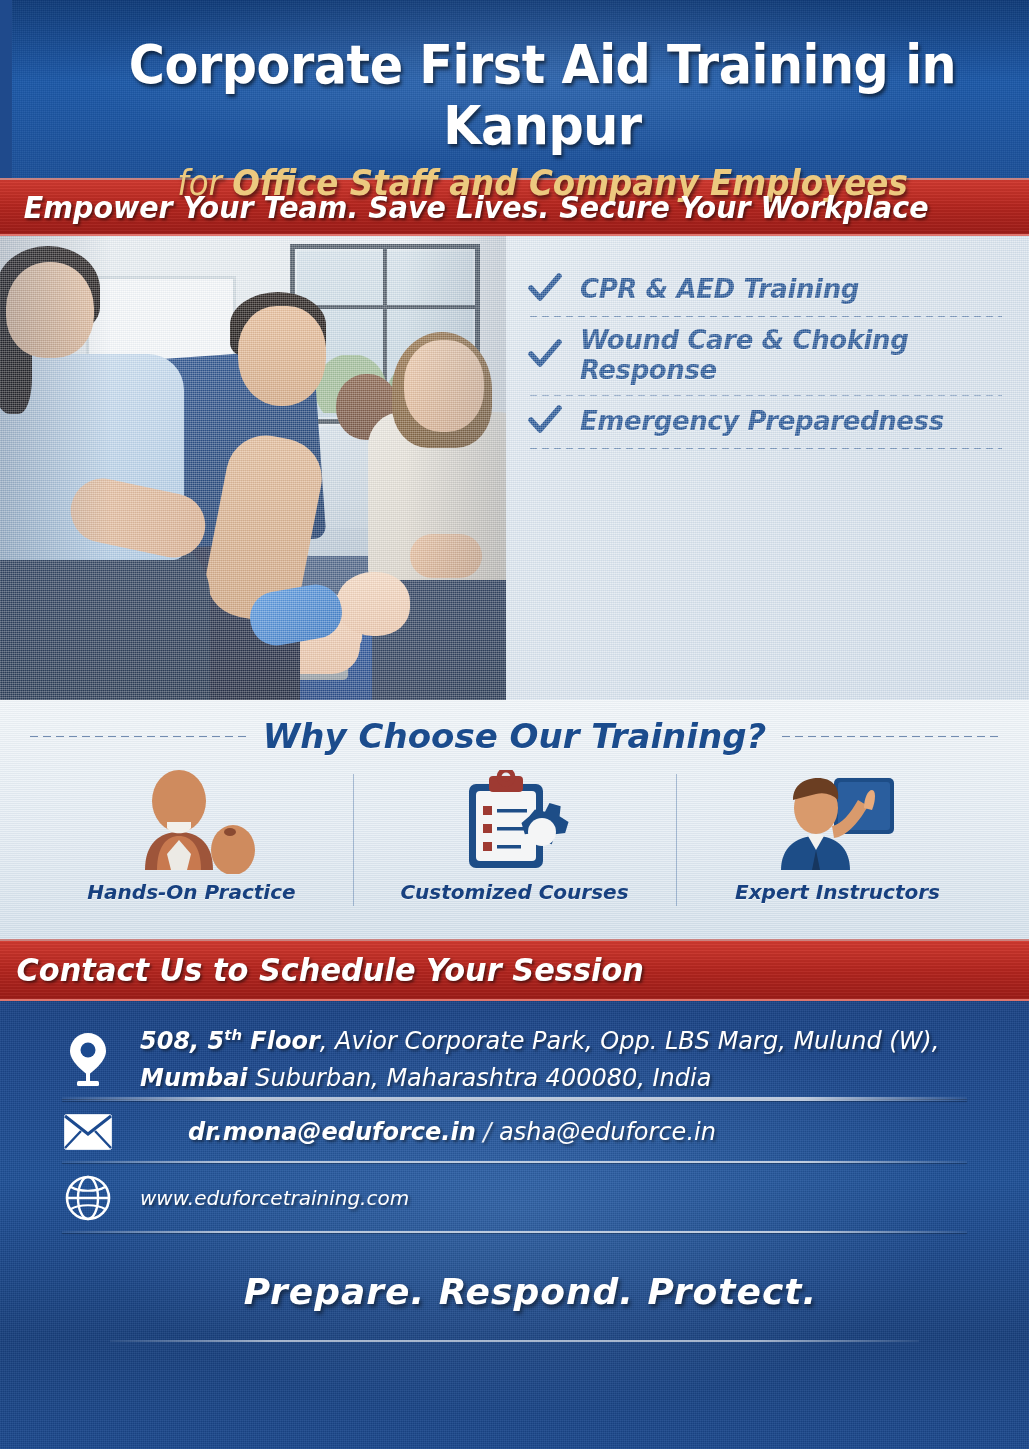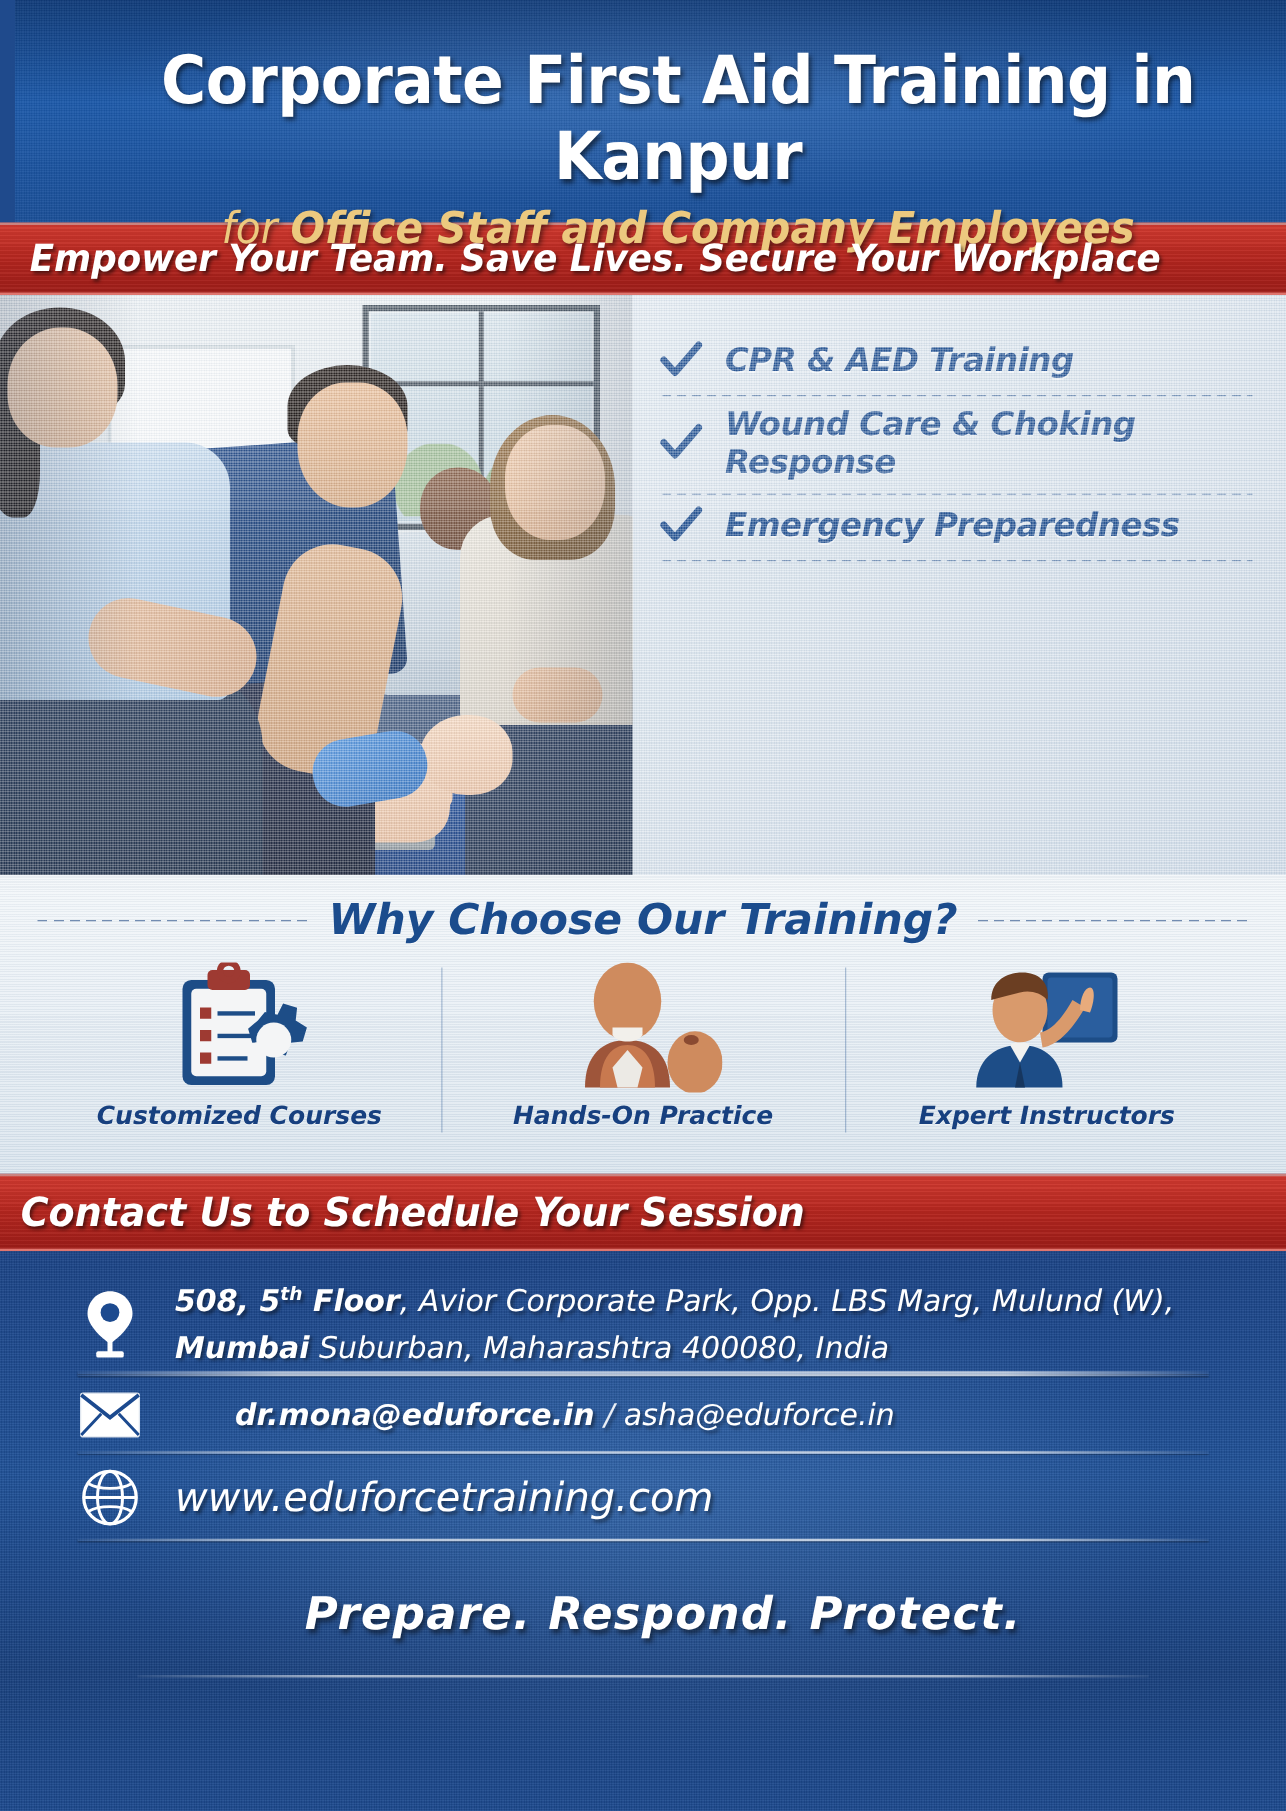--- a/index.html
+++ b/index.html
@@ -246,21 +246,21 @@
   .addr .b{ font-weight:bold; }
   .addr sup{ font-size:.62em; font-weight:bold; }
   .phone{ padding-top:14px; padding-bottom:12px; }
   .phone .ctext{ font-size:30px; font-weight:bold; font-style:italic; letter-spacing:.4px; }
   .phone .pipe{ font-weight:normal; opacity:.85; padding:0 6px; }
   .mail{ padding-top:12px; padding-bottom:10px; }
   .mail .ctext{ font-size:24px; font-style:italic;margin-left:48px; }
   .mail .m1{ font-weight:bold; }
   .mail .slash{ opacity:.9; }
   .web{ padding-top:12px; padding-bottom:10px; }
-  .web .ctext{ font-size:32px; font-style:italic; }
+  .web .ctext{ font-size:20px; font-style:italic; }
 
   .slogan{ position:relative; z-index:2; text-align:center; padding-top:38px;
     color:#fff; font-size:36px; font-weight:bold; font-style:italic;
     font-family:"DejaVu Sans", sans-serif; letter-spacing:1px;
     text-shadow:2px 3px 4px rgba(0,0,0,.5);margin-left:32px; }
   .bottomline{ position:relative; z-index:2; height:2px; margin:28px 110px 0;
     background:linear-gradient(90deg, rgba(255,255,255,.05), rgba(255,255,255,.6) 20%, rgba(255,255,255,.6) 80%, rgba(255,255,255,.05)); }
 </style>
 </head>
 <body>
@@ -365,20 +365,35 @@
 
   <div class="why">
     <div class="why-head">
       <span class="rule"></span>
       <h2>Why Choose Our Training?</h2>
       <span class="rule"></span>
     </div>
 
     <div class="features">
 
+
+      <div class="feature">
+        <span class="ficon">
+          <svg width="126" height="104" viewBox="0 0 126 104">
+            <ellipse cx="50" cy="31" rx="27" ry="31" fill="#cf8b5e"></ellipse>
+            <path d="M16 100 C16 74 30 62 50 62 C70 62 84 74 84 100 Z" fill="#9e553a"></path>
+            <path d="M28 100 C28 76 38 66 50 66 C62 66 72 76 72 100 Z" fill="#c8794f"></path>
+            <path d="M38 58 C42 65 58 65 62 58 L62 52 L38 52 Z" fill="#f2f0eb"></path>
+            <path d="M50 70 L62 84 L58 100 L42 100 L38 84 Z" fill="#eceae5"></path>
+            <ellipse cx="104" cy="80" rx="22" ry="25" fill="#cf8b5e"></ellipse>
+            <ellipse cx="101" cy="62" rx="6" ry="4" fill="#8a4a31"></ellipse>
+          </svg>
+        </span>
+        <span class="flabel">Hands-On Practice</span>
+      </div>
 
       <div class="feature">
         <span class="ficon">
           <svg width="112" height="104" viewBox="0 0 112 104">
             <rect x="10" y="14" width="74" height="84" rx="7" fill="#1d4d87"></rect>
             <rect x="17" y="21" width="60" height="70" rx="4" fill="#f4f5f6"></rect>
             <rect x="30" y="6" width="34" height="16" rx="4" fill="#9e3a32"></rect>
             <circle cx="47" cy="7" r="7" fill="none" stroke="#9e3a32" stroke-width="5"></circle>
             <rect x="24" y="36" width="9" height="9" fill="#9e3a32"></rect>
             <rect x="38" y="39" width="30" height="3.5" fill="#1d4d87"></rect>
@@ -388,35 +403,20 @@
             <rect x="38" y="75" width="24" height="3.5" fill="#1d4d87"></rect>
             <path d="M76 36 l9 2 4-8 10 3 -1 9 8 5 -3 10 -9 1 -3 9 -10 -2 -5 -8 -9 1 -3 -10 7 -6 z" fill="#1d4d87" transform="translate(2,6) scale(1.12) translate(-10,-6)"></path>
             <circle cx="83" cy="62" r="14" fill="#f4f5f6"></circle>
           </svg>
         </span>
         <span class="flabel">Customized Courses</span>
       </div>
 
       <div class="feature">
         <span class="ficon">
-          <svg width="126" height="104" viewBox="0 0 126 104">
-            <ellipse cx="50" cy="31" rx="27" ry="31" fill="#cf8b5e"></ellipse>
-            <path d="M16 100 C16 74 30 62 50 62 C70 62 84 74 84 100 Z" fill="#9e553a"></path>
-            <path d="M28 100 C28 76 38 66 50 66 C62 66 72 76 72 100 Z" fill="#c8794f"></path>
-            <path d="M38 58 C42 65 58 65 62 58 L62 52 L38 52 Z" fill="#f2f0eb"></path>
-            <path d="M50 70 L62 84 L58 100 L42 100 L38 84 Z" fill="#eceae5"></path>
-            <ellipse cx="104" cy="80" rx="22" ry="25" fill="#cf8b5e"></ellipse>
-            <ellipse cx="101" cy="62" rx="6" ry="4" fill="#8a4a31"></ellipse>
-          </svg>
-        </span>
-        <span class="flabel">Hands-On Practice</span>
-      </div>
-
-      <div class="feature">
-        <span class="ficon">
           <svg width="124" height="104" viewBox="0 0 124 104">
             <rect x="58" y="8" width="60" height="56" rx="5" fill="#1d4d87"></rect>
             <rect x="62" y="12" width="52" height="48" rx="3" fill="#2a5e9e"></rect>
             <ellipse cx="40" cy="38" rx="22" ry="26" fill="#d99a6c"></ellipse>
             <path d="M17 30 C17 14 30 8 42 8 C56 8 64 17 62 30 C56 24 48 22 40 24 C32 26 24 28 17 30 Z" fill="#6b3e22"></path>
             <path d="M5 100 C5 78 20 66 40 66 C60 66 74 78 74 100 Z" fill="#1d4d87"></path>
             <path d="M32 66 L40 80 L48 66 L44 64 L36 64 Z" fill="#f2f2f0"></path>
             <path d="M40 80 L44 100 L36 100 Z" fill="#16365f"></path>
             <path d="M58 68 C72 66 84 50 92 36 L82 30 C74 44 66 54 56 56 Z" fill="#d99a6c"></path>
             <path d="M88 38 C88 28 92 20 96 20 C100 20 100 30 96 40 Z" fill="#e8ab7c"></path>

